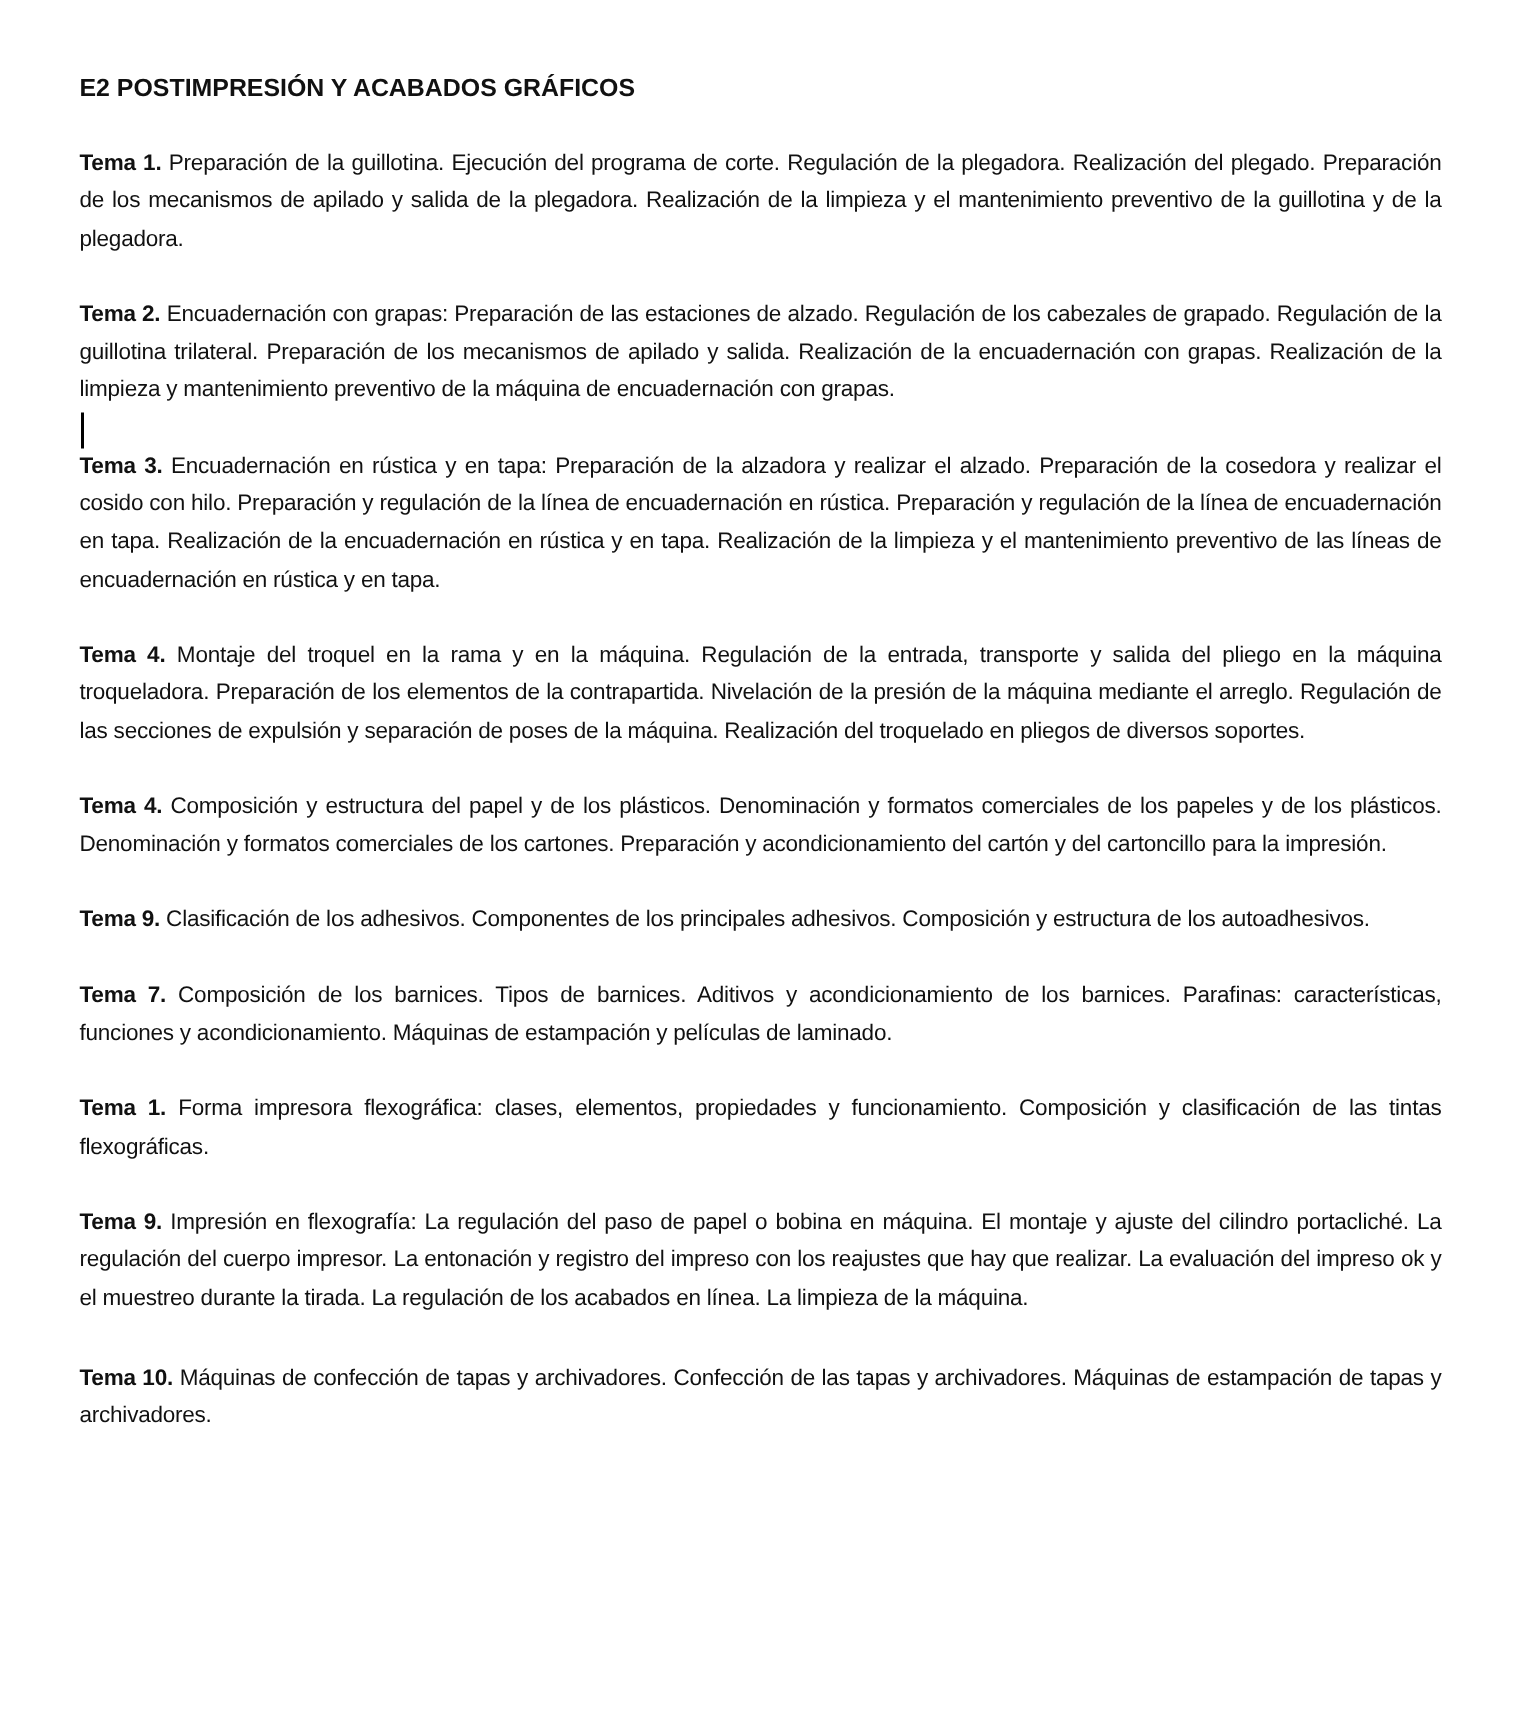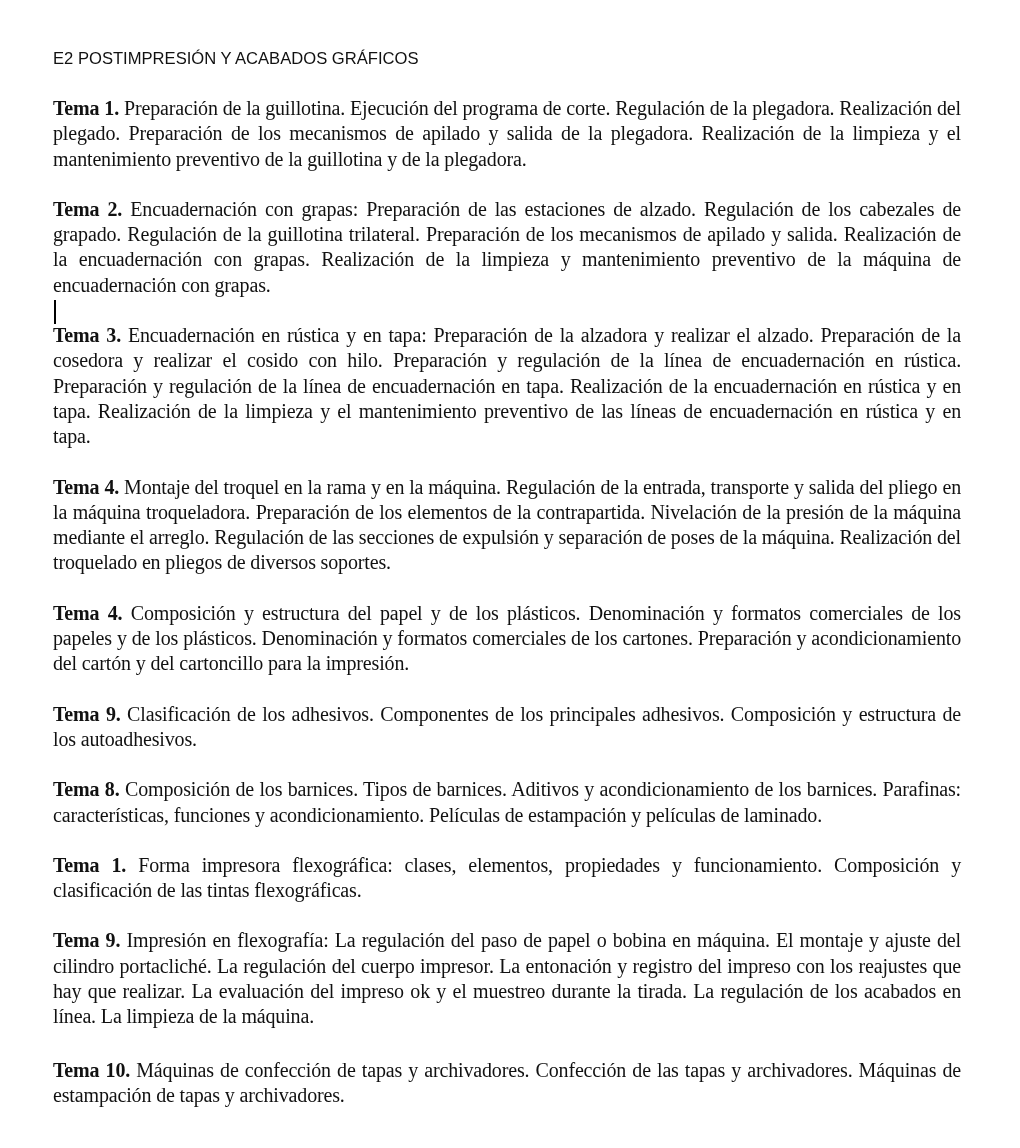--- a/index.html
+++ b/index.html
@@ -15,33 +15,32 @@
       color: #111111;
       font-family: "Liberation Sans", "DejaVu Sans", sans-serif;
     }
     .page {
       position: absolute;
       left: 53px;
       top: 46px;
       width: 908px;
     }
     .doc-title {
-      font-weight: normal;
+      font-weight: bold;
       font-size: 16.6px;
       line-height: 25px;
       margin: 0 0 25px 0;
       letter-spacing: 0;
     }
     .tema {
-      font-size: 20px;
+      font-size: 15px;
       line-height: 25.3px;
       text-align: justify;
       margin: 0 0 25px 0;
       letter-spacing: -0.15px;
-      font-family: Liberation Serif, serif;
     }
     .tema .tema-label {
       font-weight: bold;
     }
     .caret-line {
       height: 25px;
       position: relative;
       margin-top: -25px;
       margin-bottom: 0;
     }
@@ -70,20 +69,20 @@
   </div>
 
   <p class="tema"><span class="tema-label">Tema 3.</span> <span>Encuadernación en rústica y en tapa: Preparación de la alzadora y realizar el alzado. Preparación de la cosedora y realizar el cosido con hilo. Preparación y regulación de la línea de encuadernación en rústica. Preparación y regulación de la línea de encuadernación en tapa. Realización de la encuadernación en rústica y en tapa. Realización de la limpieza y el mantenimiento preventivo de las líneas de encuadernación en rústica y en tapa.</span></p>
 
   <p class="tema"><span class="tema-label">Tema 4.</span> <span>Montaje del troquel en la rama y en la máquina. Regulación de la entrada, transporte y salida del pliego en la máquina troqueladora. Preparación de los elementos de la contrapartida. Nivelación de la presión de la máquina mediante el arreglo. Regulación de las secciones de expulsión y separación de poses de la máquina. Realización del troquelado en pliegos de diversos soportes.</span></p>
 
   <p class="tema"><span class="tema-label">Tema 4.</span> <span>Composición y estructura del papel y de los plásticos. Denominación y formatos comerciales de los papeles y de los plásticos. Denominación y formatos comerciales de los cartones. Preparación y acondicionamiento del cartón y del cartoncillo para la impresión.</span></p>
 
   <p class="tema"><span class="tema-label">Tema 9.</span> <span>Clasificación de los adhesivos. Componentes de los principales adhesivos. Composición y estructura de los autoadhesivos.</span></p>
 
-  <p class="tema"><span class="tema-label">Tema 8.</span> <span>Composición de los barnices. Tipos de barnices. Aditivos y acondicionamiento de los barnices. Parafinas: características, funciones y acondicionamiento. Películas de estampación y películas de laminado.</span></p>
+  <p class="tema"><span class="tema-label">Tema 7.</span> <span>Composición de los barnices. Tipos de barnices. Aditivos y acondicionamiento de los barnices. Parafinas: características, funciones y acondicionamiento. Máquinas de estampación y películas de laminado.</span></p>
 
   <p class="tema"><span class="tema-label">Tema 1.</span> <span>Forma impresora flexográfica: clases, elementos, propiedades y funcionamiento. Composición y clasificación de las tintas flexográficas.</span></p>
 
   <p class="tema"><span class="tema-label">Tema 9.</span> <span>Impresión en flexografía: La regulación del paso de papel o bobina en máquina. El montaje y ajuste del cilindro portacliché. La regulación del cuerpo impresor. La entonación y registro del impreso con los reajustes que hay que realizar. La evaluación del impreso ok y el muestreo durante la tirada. La regulación de los acabados en línea. La limpieza de la máquina.</span></p>
 
   <p class="tema last"><span class="tema-label">Tema 10.</span> <span>Máquinas de confección de tapas y archivadores. Confección de las tapas y archivadores. Máquinas de estampación de tapas y archivadores.</span></p>
 </div>
 
 </body></html>

